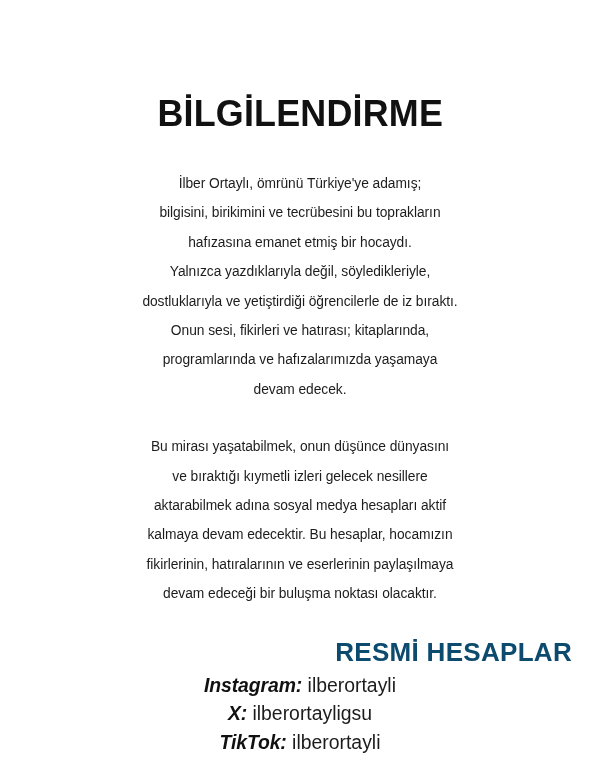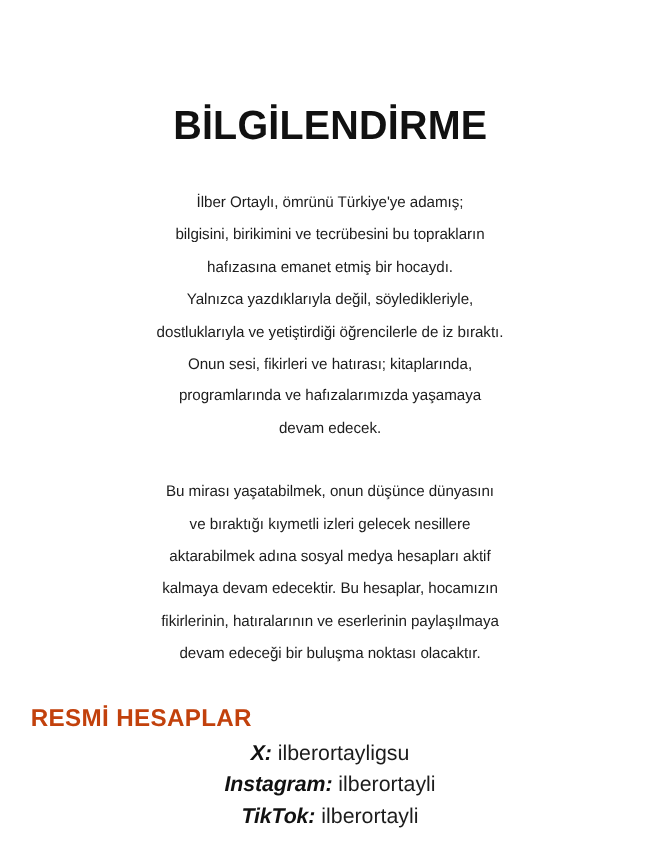--- a/index.html
+++ b/index.html
@@ -76,26 +76,26 @@
 
   
   .accounts-section {
     margin-top: 30px;
     text-align: center;
     width: 100%;
   }
 
   .accounts-heading {
     margin: 0 0 5px 0;
-    font-size: 22px;
+    font-size: 26px;
     line-height: 27px;
     font-weight: 700;
     letter-spacing: 0.3px;
-    color: #c2410c;
-    text-align: left;
+    color: #0c4a6e;
+    text-align: right;
   }
 
   .account-list {
     list-style: none;
     margin: 0;
     padding: 0;
   }
 
   .account-row {
     font-size: 19.4px;
@@ -148,20 +148,20 @@
         <span class="ln">devam edeceği bir buluşma noktası olacaktır.</span>
       </p>
 
   </div>
 
   <div class="accounts-section">
 
     <h2 class="accounts-heading">RESMİ HESAPLAR</h2>
 
     <ul class="account-list" id="account-list">
+        <li class="account-row"><span class="account-platform">Instagram:</span> <span class="account-handle">ilberortayli</span></li>
         <li class="account-row"><span class="account-platform">X:</span> <span class="account-handle">ilberortayligsu</span></li>
-        <li class="account-row"><span class="account-platform">Instagram:</span> <span class="account-handle">ilberortayli</span></li>
         <li class="account-row"><span class="account-platform">TikTok:</span> <span class="account-handle">ilberortayli</span></li>
       </ul>
 
   </div>
 
 </div>
 
 </body></html>

